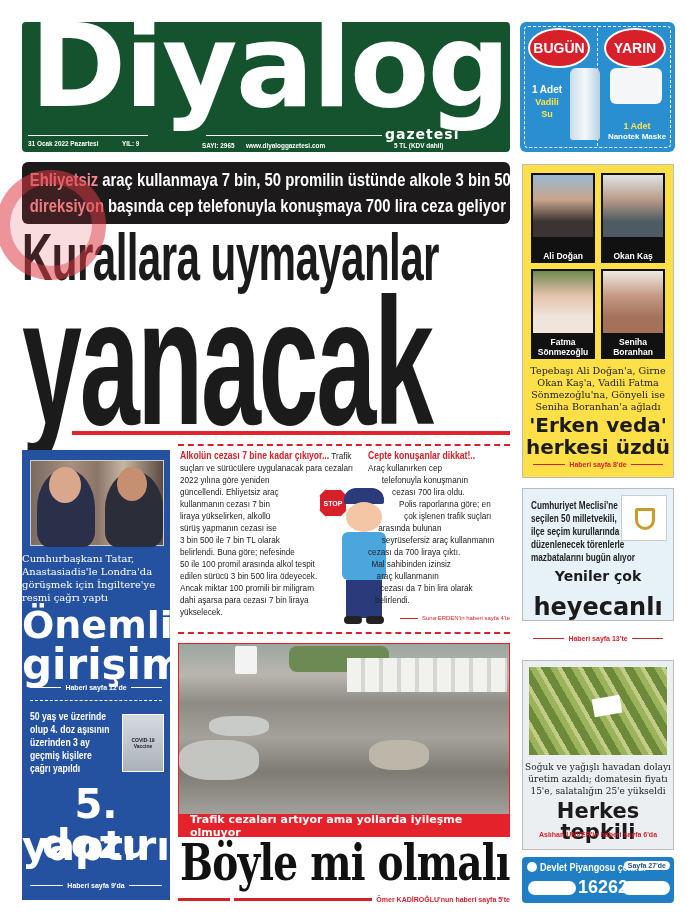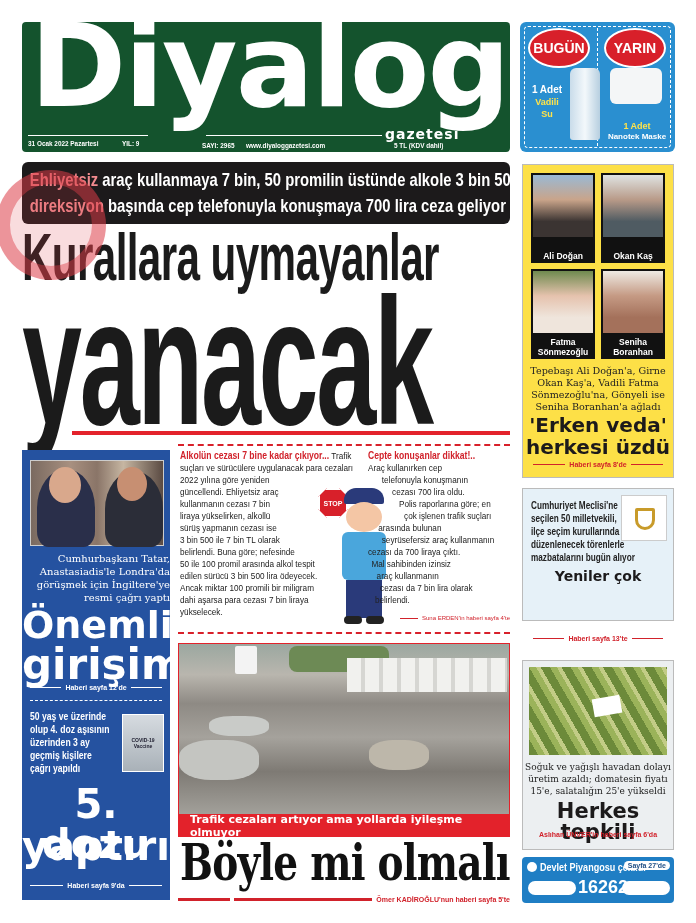--- a/index.html
+++ b/index.html
@@ -31,21 +31,21 @@
 
   
   #h1a { left: 22px; top: 224px; font-weight: bold; font-size: 66px; color: #1b1b1b; line-height: 1; transform: scaleX(0.64); transform-origin: left; white-space: nowrap; letter-spacing: -1px; }
   #h1b { left: 22px; top: 272px; font-weight: bold; font-size: 180px; color: #1b1b1b; line-height: 1; transform: scaleX(0.6); transform-origin: left; white-space: nowrap; letter-spacing: -4px; }
   #h1-rule { left: 72px; top: 431px; width: 438px; height: 4px; background: #e3222b; }
 
   
   #leftcol { left: 22px; top: 450px; width: 148px; height: 450px; background: #2552a0; }
   #tatar-photo { position: absolute; left: 8px; top: 10px; width: 134px; height: 86px; background: linear-gradient(90deg, #7a6a60 0%, #a89080 30%, #8a7568 50%, #c6b6a2 70%, #5a4a42 100%); border: 1px solid #ccc; }
   .ph-person { position: absolute; border-radius: 50% 50% 20% 20%; }
-  .blue-sub { position: absolute; color: #fff; font-family: "DejaVu Serif", serif; font-size: 10px; text-align: right; line-height: 13px; width: 148px; left: 0; }
+  .blue-sub { position: absolute; color: #fff; font-family: "DejaVu Serif", serif; font-size: 10px; text-align: left; line-height: 13px; width: 148px; left: 0; }
   .blue-big { position: absolute; left: 0; width: 148px; text-align: center; color: #fff; font-family: "DejaVu Sans", sans-serif; font-weight: bold; line-height: 1; }
   .ref-line { position: absolute; display: flex; align-items: center; gap: 4px; font-size: 7px; font-weight: bold; white-space: nowrap; }
   .ref-line .ln { height: 1px; flex: 1; }
   #vaccine { position: absolute; left: 100px; top: 264px; width: 42px; height: 58px; background: linear-gradient(180deg,#d6dbe0,#a9b1b8); border: 1px solid #fff; }
   .dashrow { position: absolute; left: 8px; width: 132px; border-top: 1px dashed #fff; }
 
   
   .mid-text { position: absolute; font-size: 9.5px; line-height: 12px; color: #222; transform: scaleX(0.86); transform-origin: left; white-space: nowrap; }
   .mid-text .red { color: #d1222b; font-weight: bold; font-size: 10px; }
   #police { left: 318px; top: 488px; width: 72px; height: 140px; }
@@ -259,20 +259,21 @@
       <div class="shield"></div>
     </div>
   <div class="cond" style="position:absolute; left:8px; top:10px; font-size:10px; font-weight:bold; line-height:13px; color:#222; transform:scaleX(0.82); transform-origin:left; white-space:nowrap;">
     <div>Cumhuriyet Meclisi'ne</div>
     <div>seçilen 50 milletvekili,</div>
     <div>ilçe seçim kurullarında</div>
     <div>düzenlenecek törenlerle</div>
     <div>mazbatalarını bugün alıyor</div>
   </div>
   <div class="big-dark" style="top:80px; font-size:14px;">Yeniler çok</div>
+  <div class="big-dark" style="top:106px; font-size:24px;">heyecanlı</div>
   <div class="ref-line" style="left:10px; top:146px; width:130px; color:#d1222b;">
     <span class="ln" style="background:#d1222b;"></span>
       <span>Haberi sayfa 13'te</span>
       <span class="ln" style="background:#d1222b;"></span>
   </div>
 </div>
 
 <div id="cucumber" class="rbox">
   <div id="cuc-photo">
       <div id="cuc-sign"></div>

